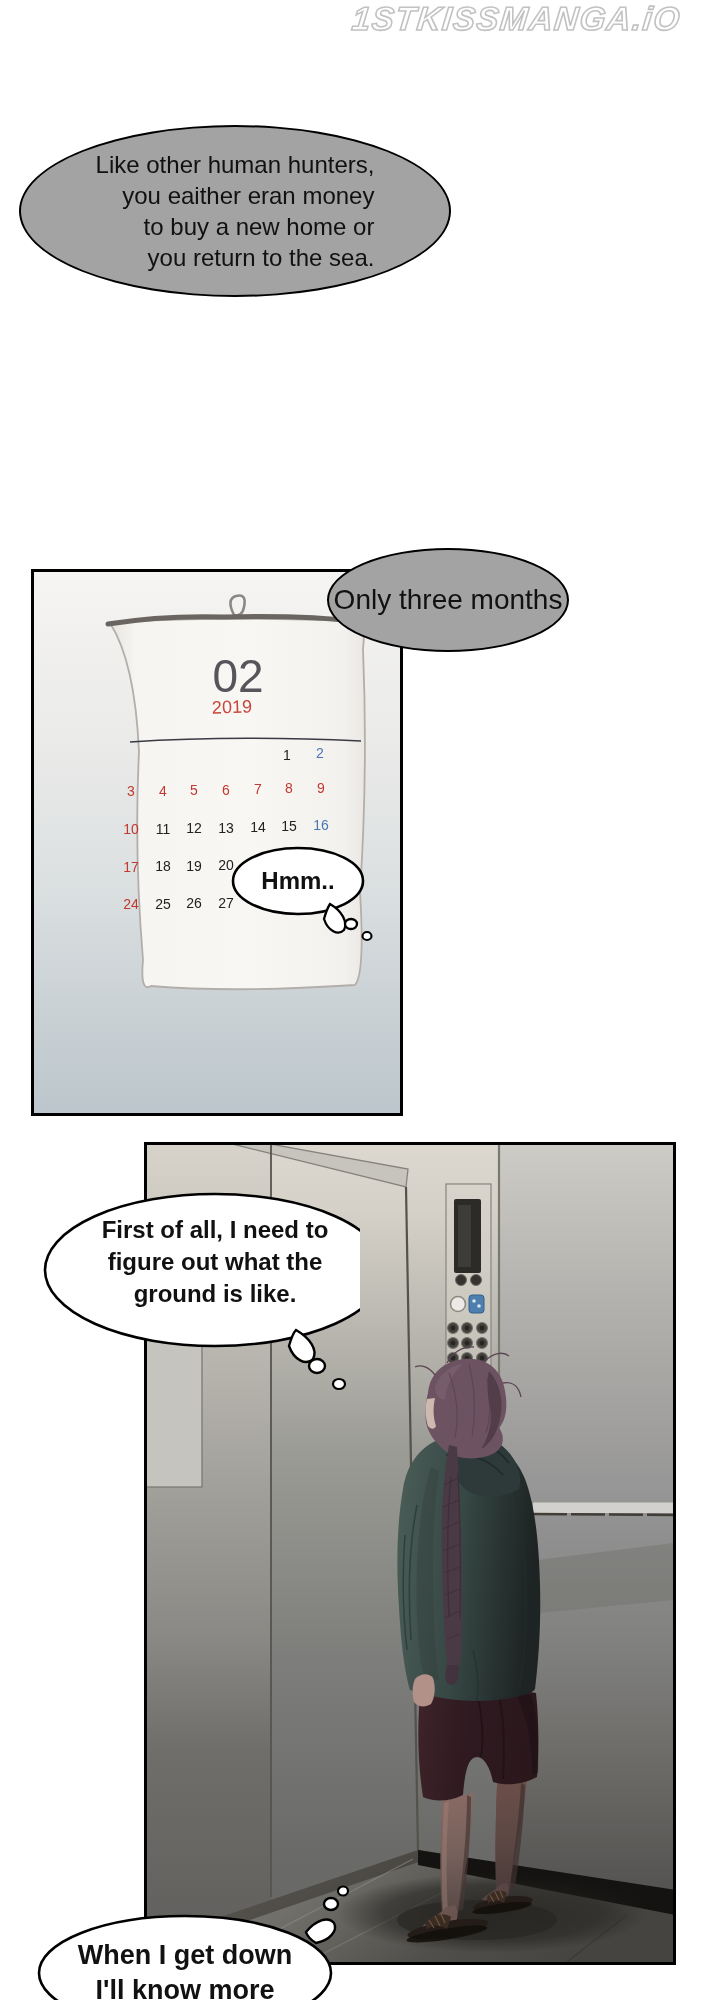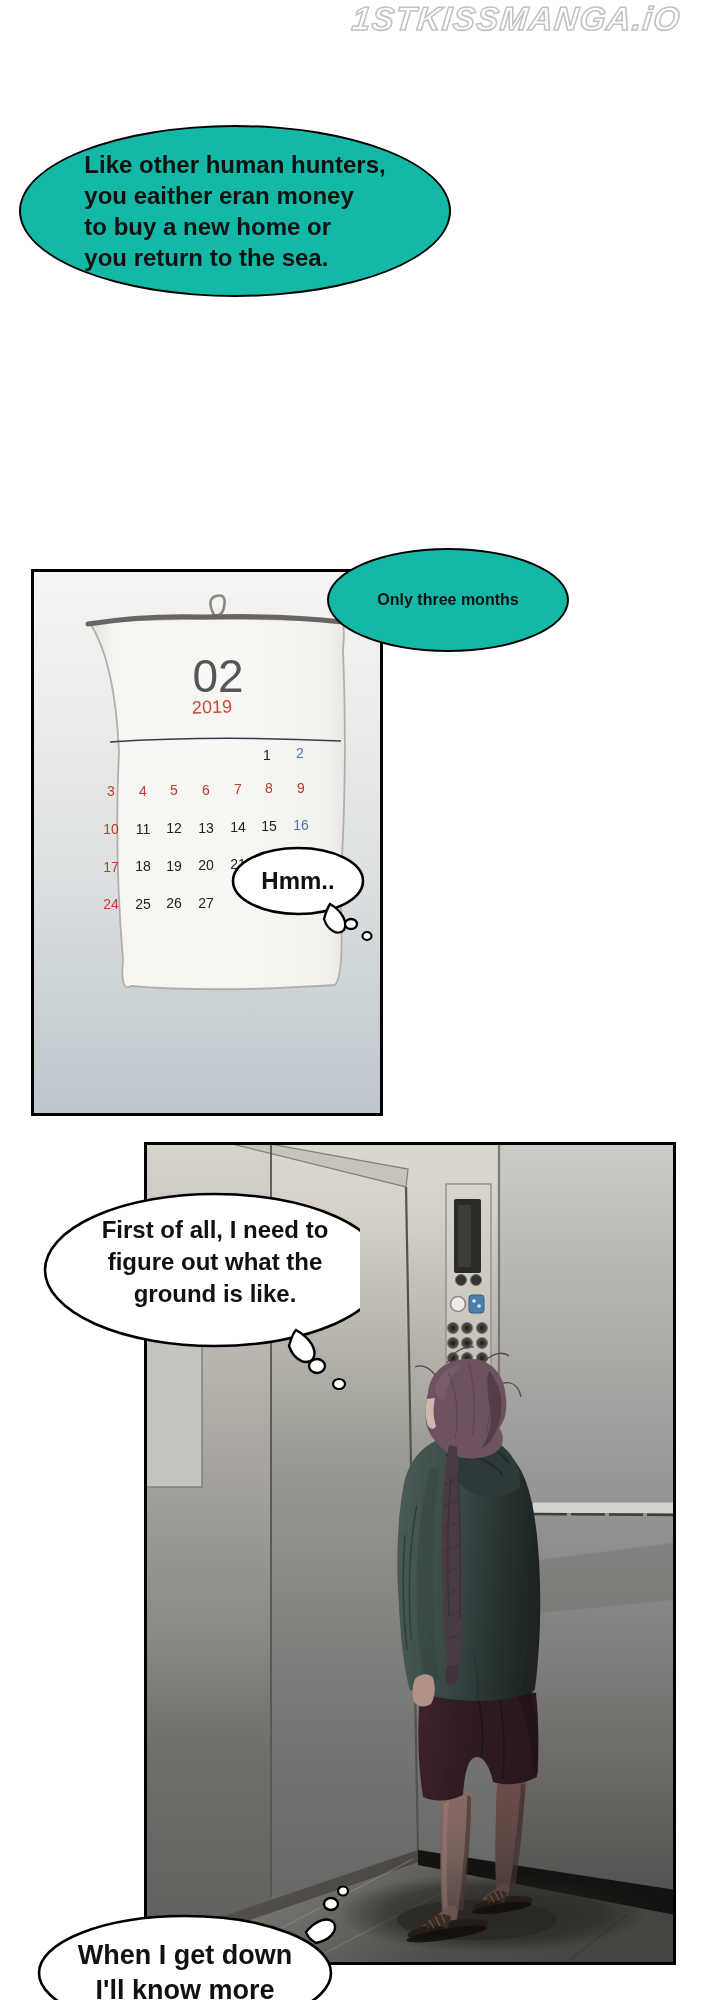--- a/index.html
+++ b/index.html
@@ -1,30 +1,30 @@
 <!DOCTYPE html>
 <html><head>
 <meta charset="utf-8">
 <style>
   html,body{margin:0;padding:0;}
   body{width:720px;height:2000px;background:#ffffff;position:relative;overflow:hidden;
        font-family:"Liberation Sans", sans-serif;}
   .abs{position:absolute;}
-  .bubble{position:absolute;background:#14b8a6;border:2.6px solid #000;border-radius:50%;
-          display:flex;align-items:center;justify-content:center;text-align:left;
-          font-weight:bold;color:#111;}
+  .bubble{position:absolute;background:#a3a3a3;border:2.6px solid #000;border-radius:50%;
+          display:flex;align-items:center;justify-content:center;text-align:right;
+          font-weight:normal;color:#111;}
 </style>
 </head>
 <body>
 
 <div class="abs" style="left:352px;top:0px;width:368px;height:40px;font-style:italic;font-weight:bold;font-size:33px;letter-spacing:1.5px;color:#ffffff;-webkit-text-stroke:1.6px #c2c2c2;transform:skewX(-6deg);">1STKISSMANGA.iO</div>
 
 <div class="bubble" style="left:19px;top:125px;width:428px;height:168px;font-size:24px;line-height:31px;">Like other human hunters,<br>you eaither eran money<br>to buy a new home or<br>you return to the sea.</div>
 
-<div class="abs" style="left:31px;top:569px;width:346px;height:541px;border:3px solid #000;background:linear-gradient(180deg,#f5f4f2 0%,#ebebe9 30%,#dde1e2 55%,#ccd3d6 78%,#bcc6cc 100%);">
+<div class="abs" style="left:31px;top:569px;width:346px;height:541px;border:3px solid #000;background:linear-gradient(180deg,#f5f4f2 0%,#ebebe9 30%,#dde1e2 55%,#ccd3d6 78%,#bcc6cc 100%);padding-left:20px;">
 
 <svg width="346" height="541" viewBox="0 0 346 541">
   <defs>
     <linearGradient id="paper" x1="0" y1="0" x2="1" y2="0">
       <stop offset="0" stop-color="#e7e4e0"></stop>
       <stop offset="0.1" stop-color="#f6f5f2"></stop>
       <stop offset="0.55" stop-color="#f8f7f4"></stop>
       <stop offset="0.92" stop-color="#f3f1ee"></stop>
       <stop offset="1" stop-color="#eae7e3"></stop>
     </linearGradient>
@@ -69,21 +69,21 @@
         <text x="235" y="296" fill="#222">22</text>
         <text x="267" y="295" fill="#4a77b4">23</text>
     <text x="77" y="337" fill="#c0392f">24</text>
         <text x="109" y="337" fill="#222">25</text>
         <text x="140" y="336" fill="#222">26</text>
         <text x="172" y="336" fill="#222">27</text>
   </g>
 </svg>
 </div>
 
-<div class="bubble" style="left:327px;top:548px;width:238px;height:100px;font-size:16px;">Only three months</div>
+<div class="bubble" style="left:327px;top:548px;width:238px;height:100px;font-size:28px;">Only three months</div>
 
 <div class="abs" style="left:225px;top:840px;width:160px;height:110px;">
 <svg width="160" height="110" viewBox="0 0 160 110">
   <ellipse cx="73" cy="41" rx="65" ry="33" fill="#fff" stroke="#000" stroke-width="2.6"></ellipse>
   <path d="M105 64 C117 71 123 82 119 90 C113 96 103 91 99 79 C101 72 103 67 105 64 Z" fill="#fff" stroke="#000" stroke-width="2.3"></path>
   <ellipse cx="126" cy="84" rx="6" ry="5" fill="#fff" stroke="#000" stroke-width="2.3"></ellipse>
   <ellipse cx="142" cy="96" rx="4.5" ry="4" fill="#fff" stroke="#000" stroke-width="2.1"></ellipse>
   <text x="73" y="49" font-size="24" font-weight="bold" text-anchor="middle" fill="#111" font-family="Liberation Sans">Hmm..</text>
 </svg>
 </div>

